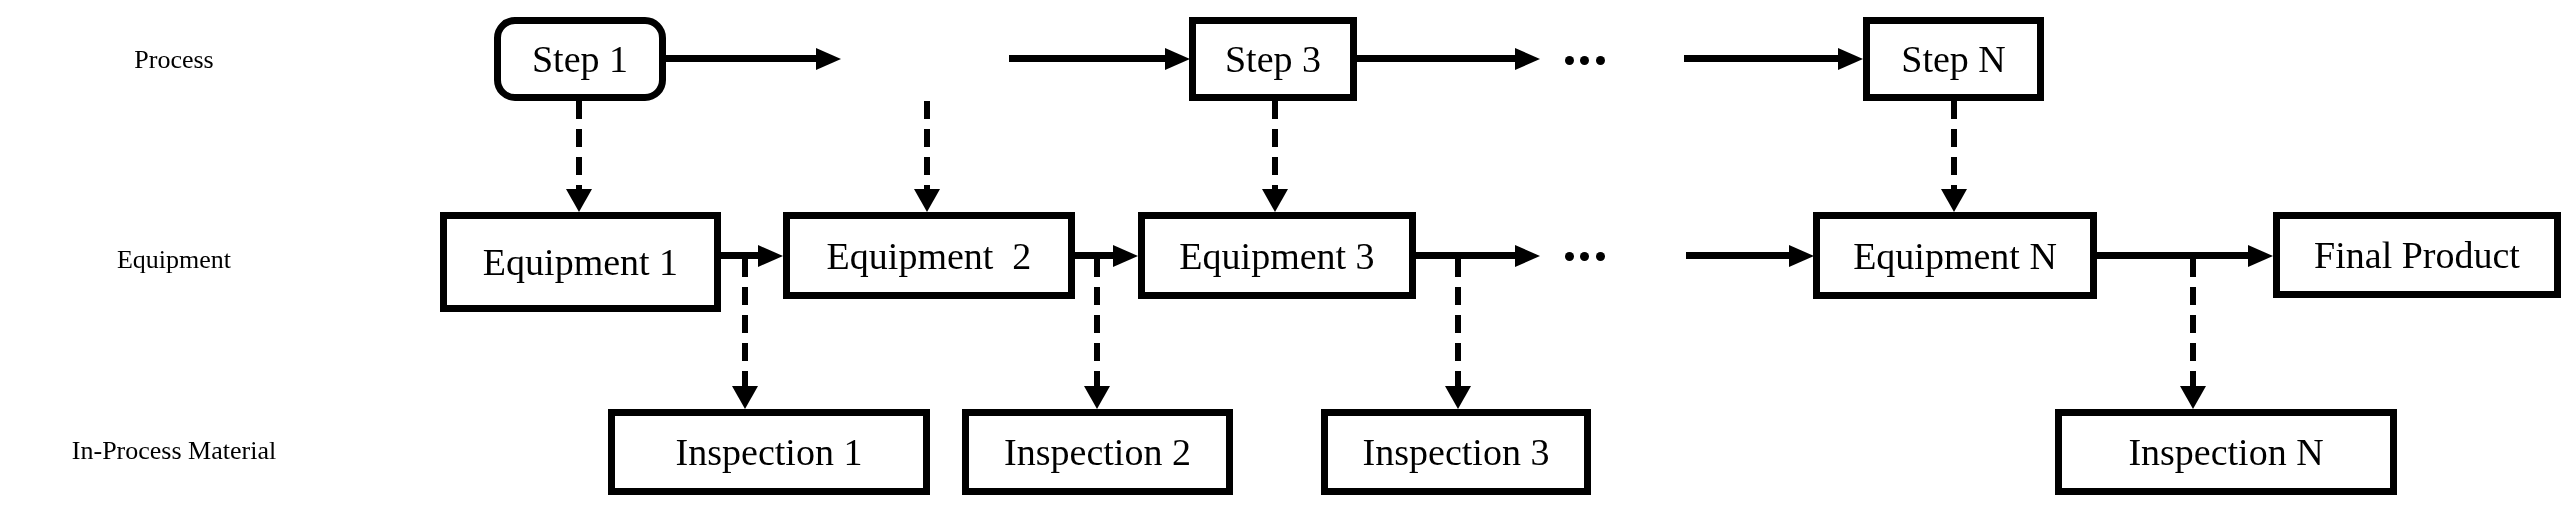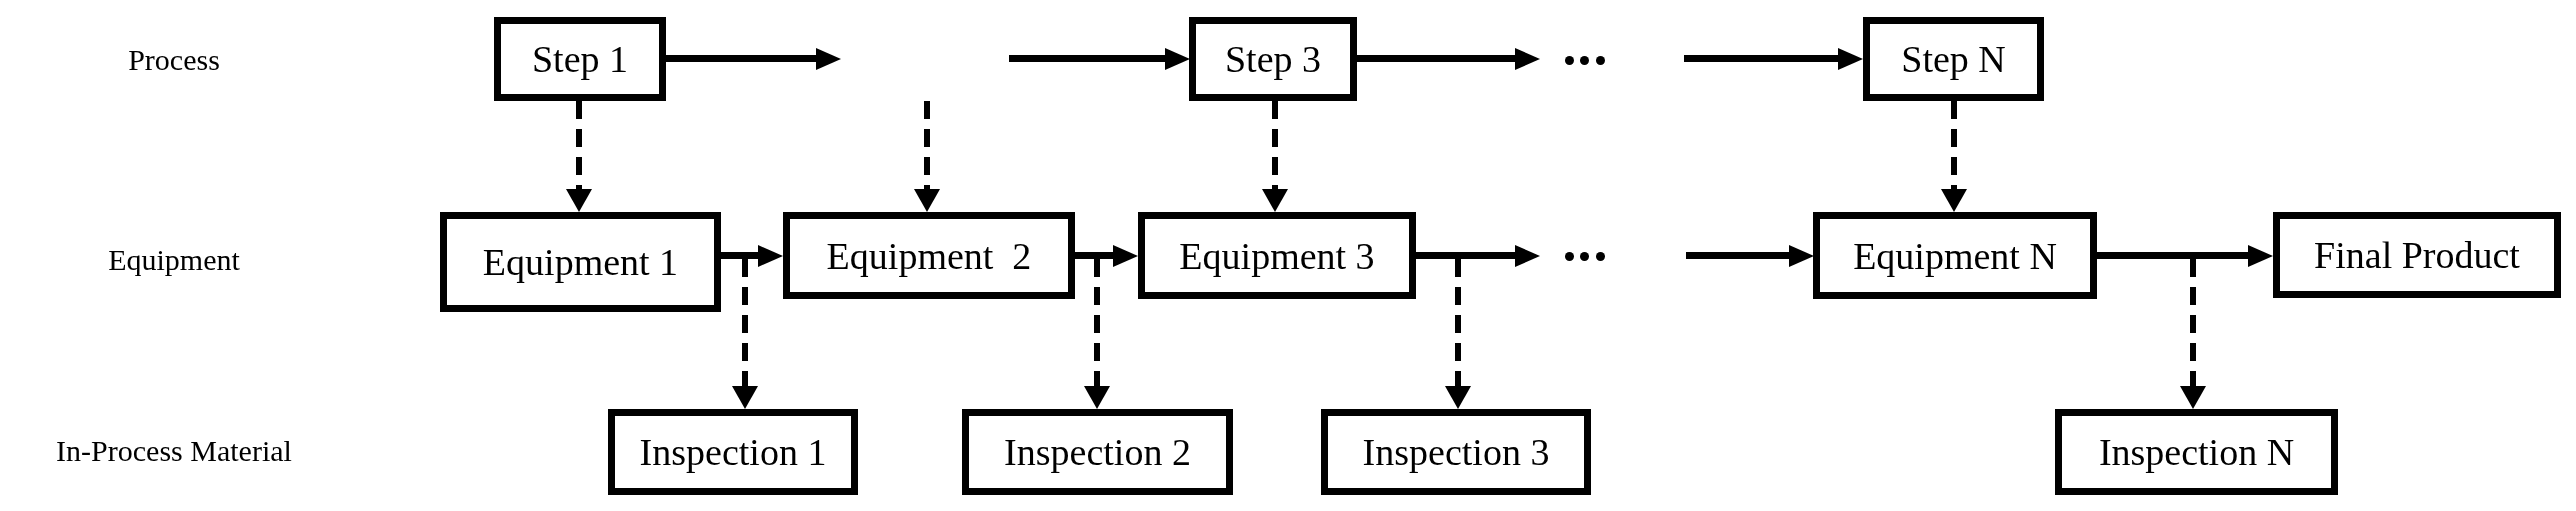--- a/index.html
+++ b/index.html
@@ -2,21 +2,21 @@
 <html style="font-size:11px"><head>
 <meta charset="utf-8">
 <style>
   html,body { margin:0; padding:0; background:#ffffff; }
   .canvas {
     position:relative; width:2576px; height:512px; background:#ffffff;
     font-family:"Liberation Serif", serif; color:#000;
   }
   .rowlabel {
     position:absolute; width:306px; text-align:center;
-    font-size:30px; line-height:39px; white-space:nowrap;
+    font-size:26px; line-height:39px; white-space:nowrap;
   }
   .box {
     position:absolute; box-sizing:border-box;
     border:7.6px solid #000; background:#fff;
     display:flex; align-items:center; justify-content:center;
     font-size:38px; white-space:pre;
   }
   .harrow { position:absolute; height:23.6px; display:flex; align-items:center; }
   .harrow .shaft { flex:1; height:7px; background:#000; }
   .harrow .tip {
@@ -39,21 +39,21 @@
 </style>
 </head>
 <body>
 
 <div class="canvas">
 
   <div class="rowlabel" style="left:21px; top:40px;">Process</div>
   <div class="rowlabel" style="left:21px; top:240px;">Equipment</div>
   <div class="rowlabel" style="left:21px; top:431px;">In-Process Material</div>
 
-  <div class="box" style="left:494px;  top:16.7px; width:172px; height:84px;">Step 1</div>
+  <div class="box" style="left:494px;  top:16.7px; width:172px; height:84px;border-radius:21px;">Step 1</div>
   <div class="box" style="left:1189px; top:16.7px; width:168px; height:84px;">Step 3</div>
   <div class="box" style="left:1863px; top:16.7px; width:181px; height:84px;">Step N</div>
 
   <div class="harrow" style="left:665px;  top:47px; width:176px;">
       <div class="shaft"></div>
       <div class="tip"></div>
     </div>
   <div class="harrow" style="left:1009px; top:47px; width:181px;">
       <div class="shaft"></div>
       <div class="tip"></div>
@@ -133,19 +133,19 @@
     </div>
   <div class="varrow" style="left:1445px; top:259px; height:150px;">
       <div class="vshaft"></div>
       <div class="vtip"></div>
     </div>
   <div class="varrow" style="left:2180px; top:259px; height:150px;">
       <div class="vshaft"></div>
       <div class="vtip"></div>
     </div>
 
-  <div class="box" style="left:608px;  top:409px; width:250px; height:86px;">Inspection 1</div>
+  <div class="box" style="left:608px;  top:409px; width:322px; height:86px;">Inspection 1</div>
   <div class="box" style="left:962px; top:409px; width:271px; height:86px;">Inspection 2</div>
   <div class="box" style="left:1321px; top:409px; width:270px; height:86px;">Inspection 3</div>
-  <div class="box" style="left:2055px; top:409px; width:283px; height:86px;">Inspection N</div>
+  <div class="box" style="left:2055px; top:409px; width:342px; height:86px;">Inspection N</div>
 
 </div>
 
 
 </body></html>

